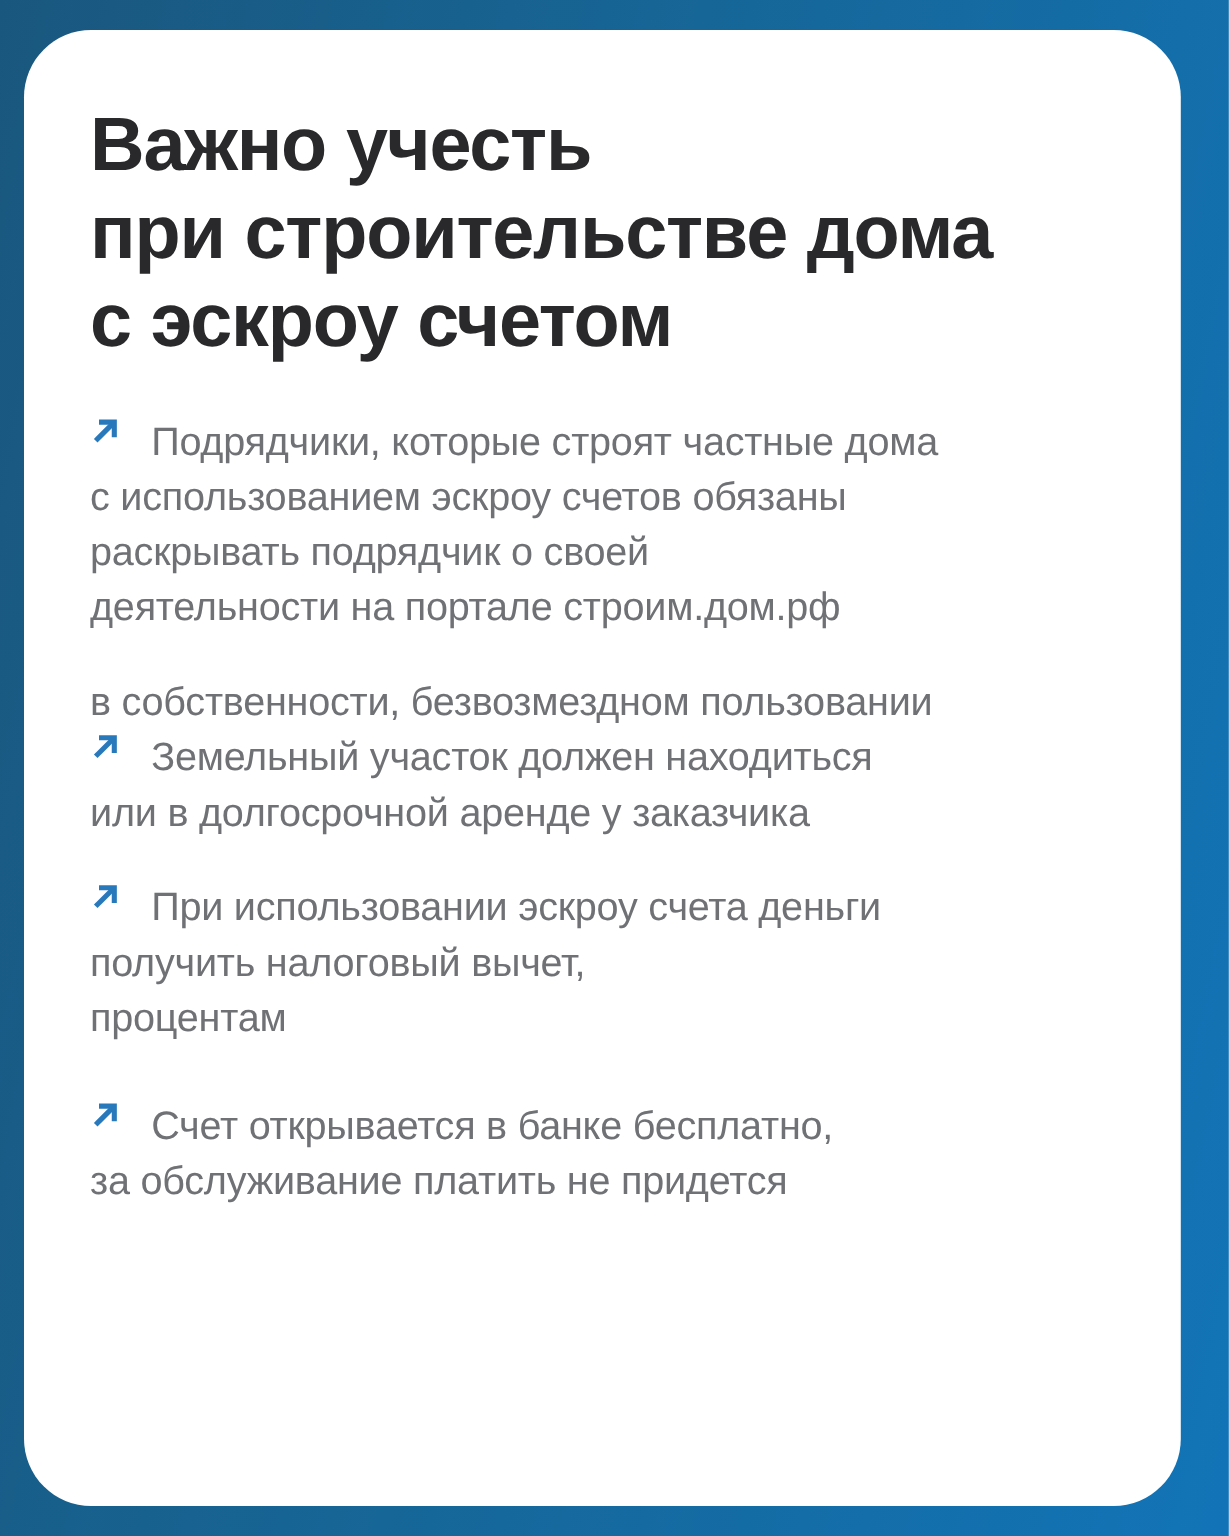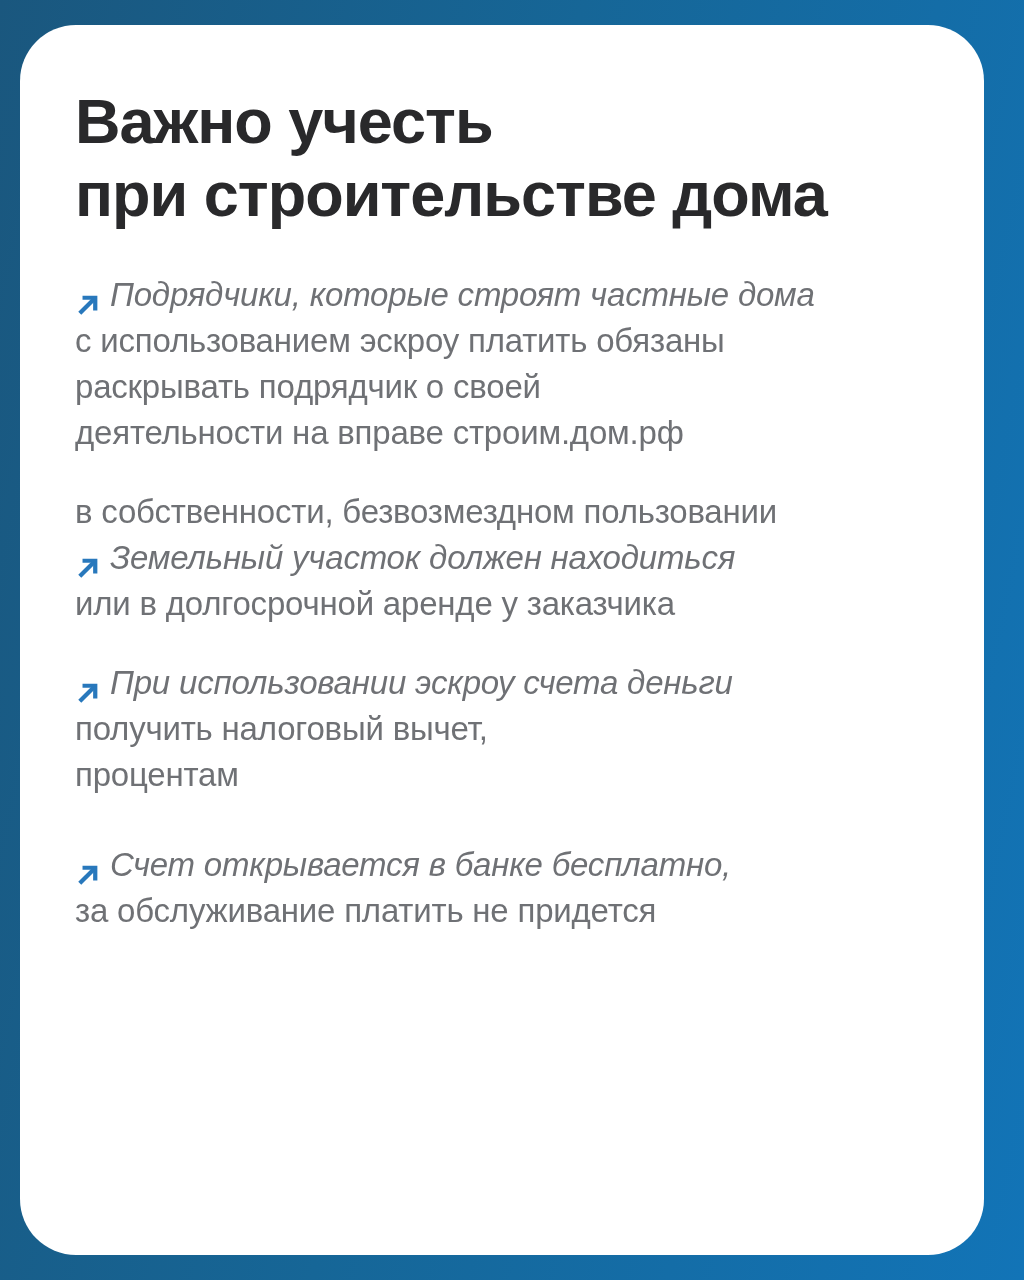--- a/index.html
+++ b/index.html
@@ -37,54 +37,54 @@
     margin: 0 0 33px 0;
     font-size: 33px;
     line-height: 46px;
     letter-spacing: -0.2px;
     color: #6F7175;
   }
   .bullet:last-child { margin-bottom: 0; margin-top: 44px; }
   .bullet-line { display: block; white-space: nowrap; }
   .bullet-line.first {
     display: flex;
-    align-items: flex-end;
-    gap: 8px;
-    font-style: italic;
+    align-items: flex-start;
+    gap: 24px;
   }
   .arrow-icon {
     flex: 0 0 auto;
     width: 27px; height: 27px;
     display: inline-block;
   }
 </style>
 </head>
 <body>
 
 <div class="bg">
   <div class="card">
 
     <h1 class="title">
       <span class="title-line">Важно учесть</span>
       <span class="title-line">при строительстве дома</span>
+      <span class="title-line">с эскроу счетом</span>
     </h1>
 
     <div class="bullets">
 
       <div class="bullet">
         <span class="bullet-line first">
           <svg class="arrow-icon" viewBox="0 0 28 28" fill="none" xmlns="http://www.w3.org/2000/svg">
             <path d="M6.5 21.5 L19 9" stroke="#2878BC" stroke-width="4.4" stroke-linecap="square"></path>
             <path d="M10 7 H21 V18" stroke="#2878BC" stroke-width="4.4" fill="none" stroke-linecap="square"></path>
           </svg>
           <span>Подрядчики, которые строят частные дома</span>
         </span>
-        <span class="bullet-line">с использованием эскроу платить обязаны</span>
+        <span class="bullet-line">с использованием эскроу счетов обязаны</span>
         <span class="bullet-line">раскрывать подрядчик о своей</span>
-        <span class="bullet-line">деятельности на вправе строим.дом.рф</span>
+        <span class="bullet-line">деятельности на портале строим.дом.рф</span>
       </div>
 
       <div class="bullet">
         <span class="bullet-line">в собственности, безвозмездном пользовании</span>
         <span class="bullet-line first">
           <svg class="arrow-icon" viewBox="0 0 28 28" fill="none" xmlns="http://www.w3.org/2000/svg">
             <path d="M6.5 21.5 L19 9" stroke="#2878BC" stroke-width="4.4" stroke-linecap="square"></path>
             <path d="M10 7 H21 V18" stroke="#2878BC" stroke-width="4.4" fill="none" stroke-linecap="square"></path>
           </svg>
           <span>Земельный участок должен находиться</span>

